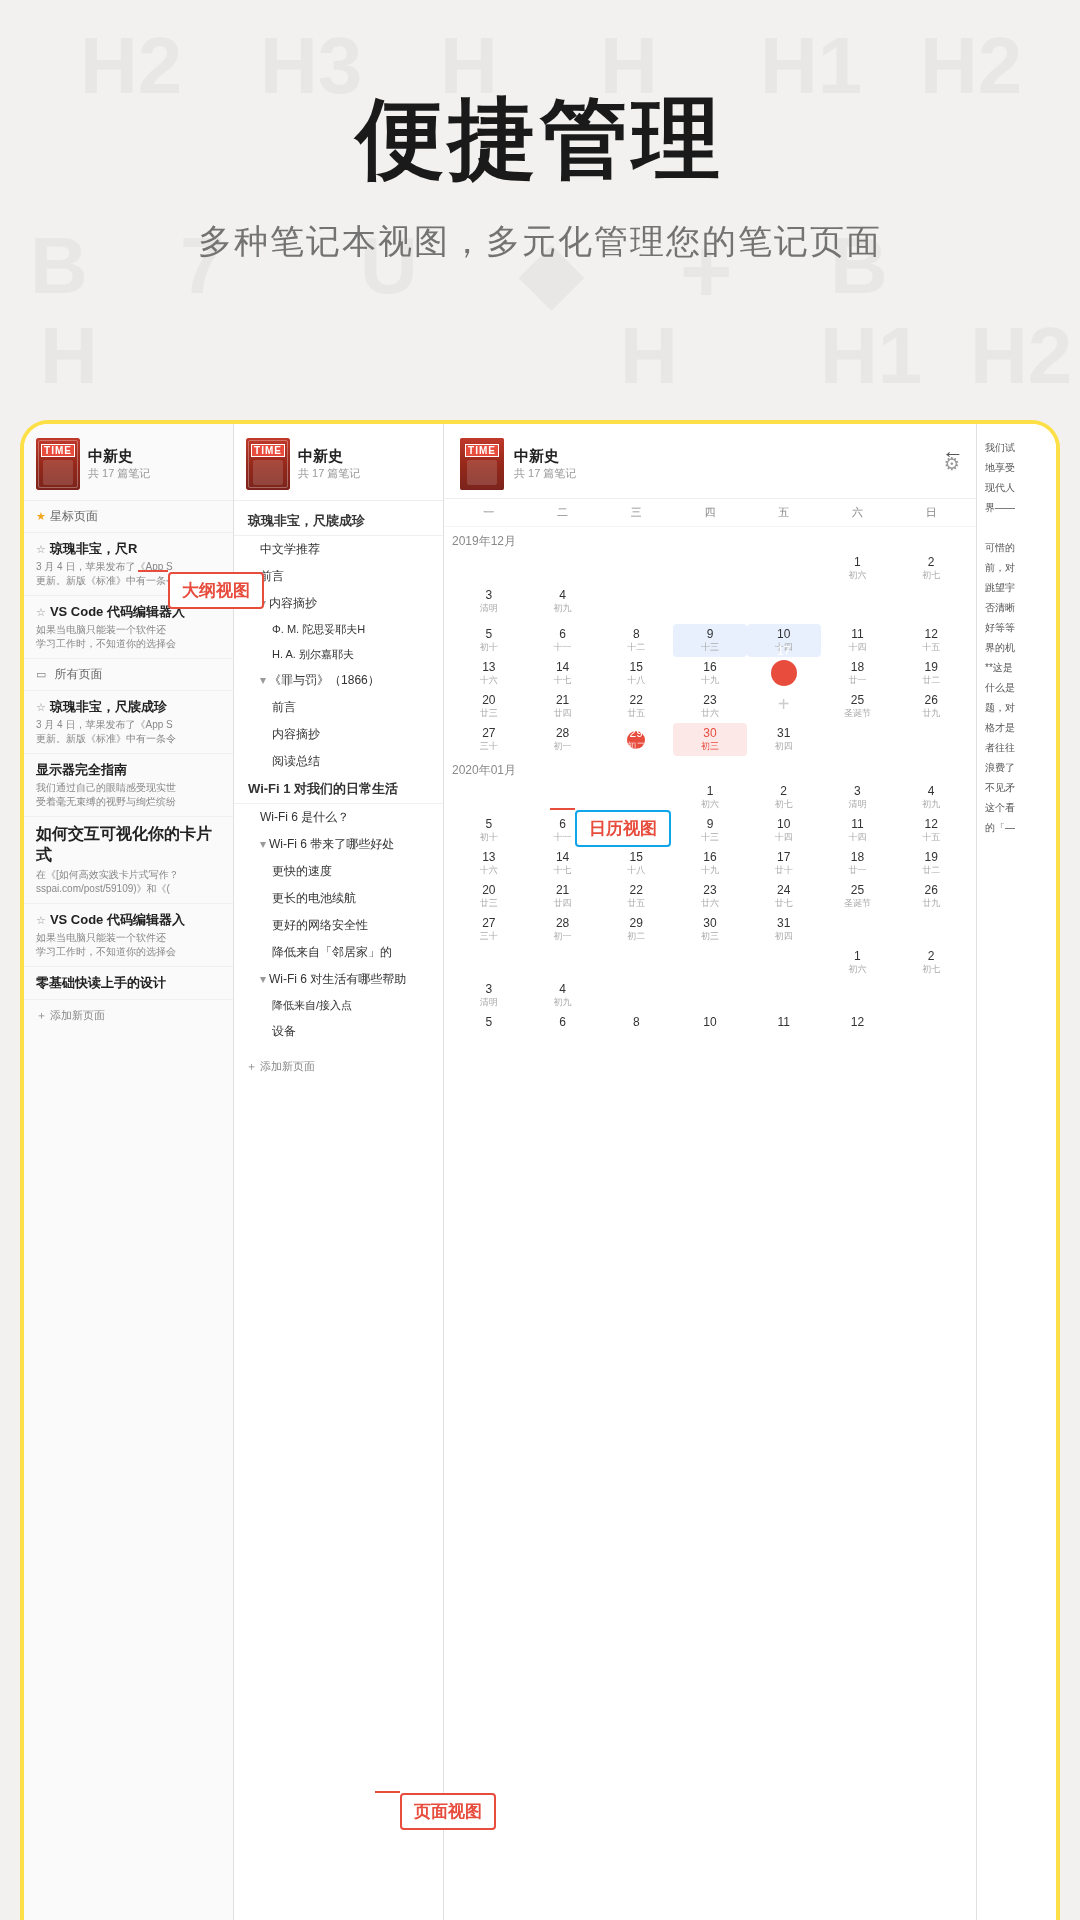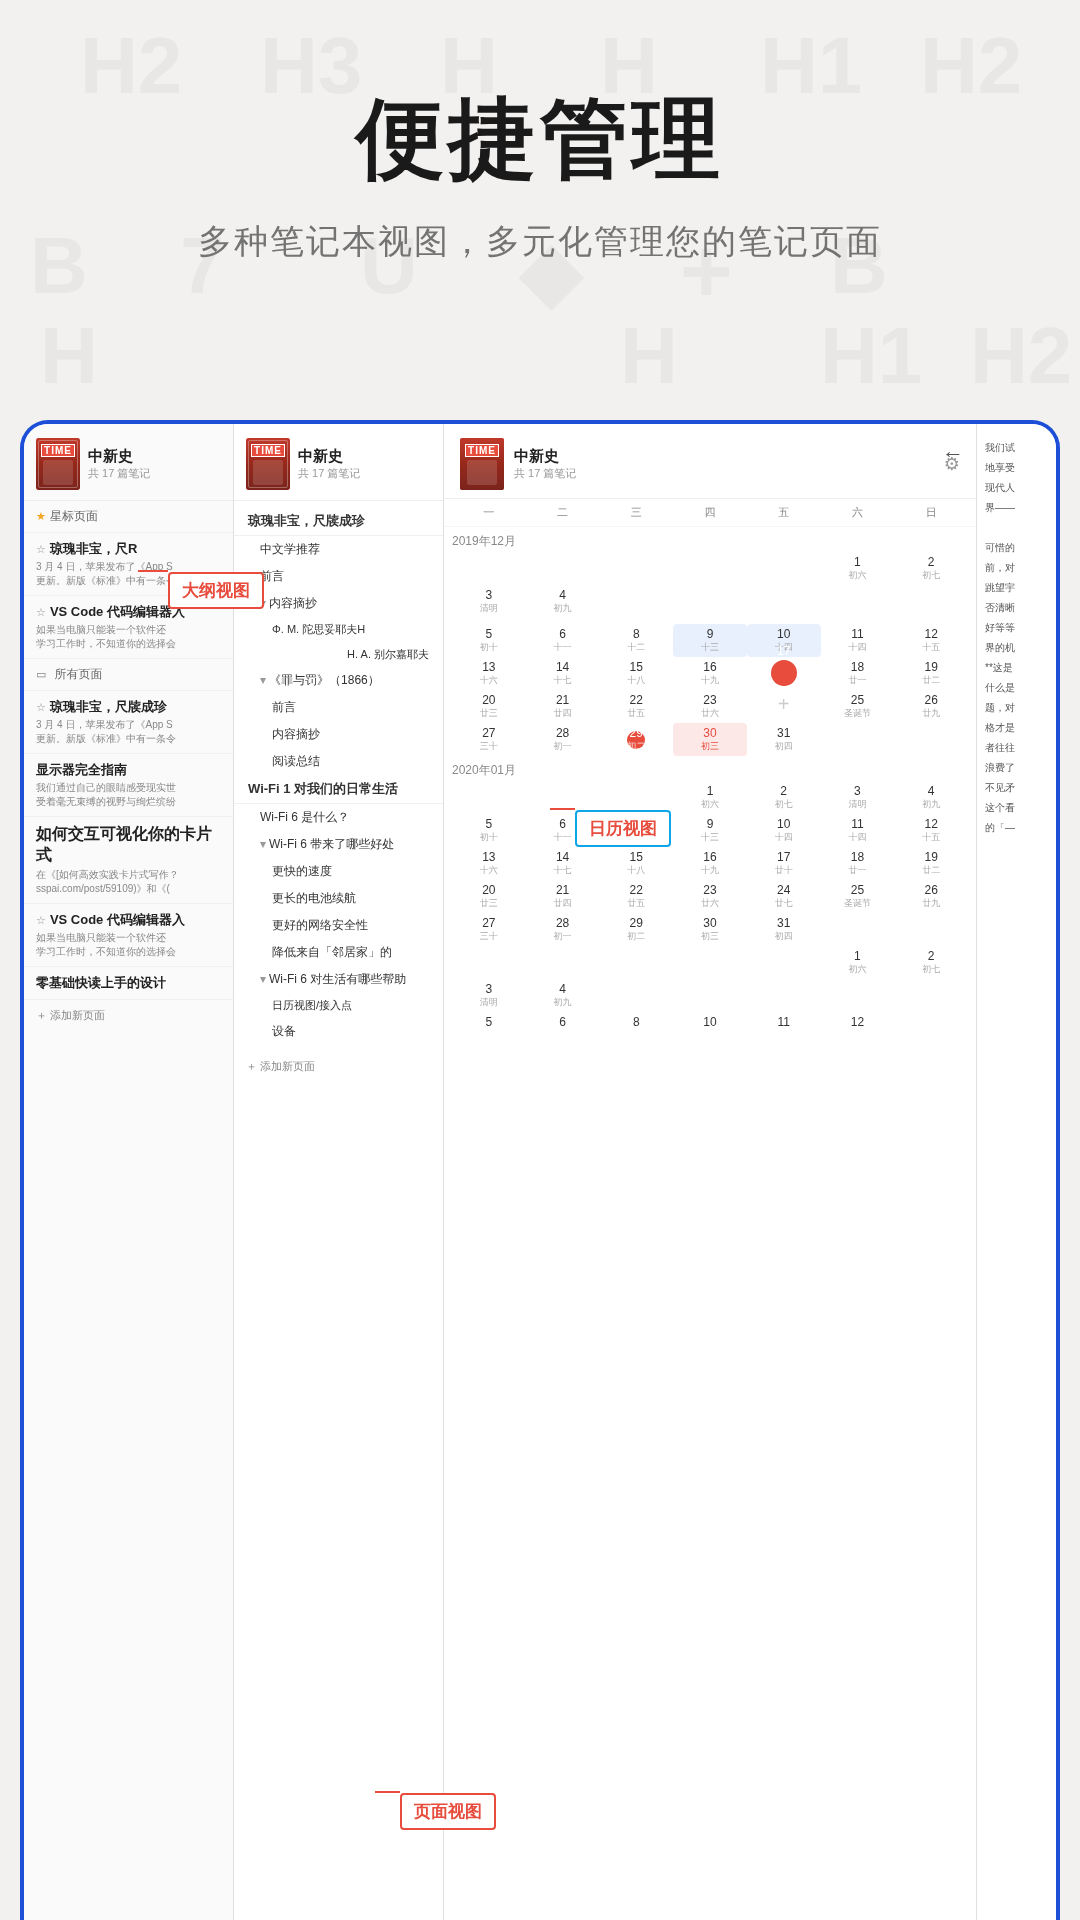--- a/index.html
+++ b/index.html
@@ -59,21 +59,21 @@
       z-index: 2;
     }
 
     
     .tablet-frame {
       position: absolute;
       top: 0;
       left: 20px;
       right: 20px;
       bottom: 0;
-      background: #1d4ed8;
+      background: #fde047;
       border-radius: 28px 28px 0 0;
       overflow: hidden;
     }
 
     .tablet-inner {
       position: absolute;
       top: 4px;
       left: 4px;
       right: 4px;
       bottom: 0;
@@ -439,34 +439,34 @@
             <div class="panel-book-title">中新史</div>
             <div class="panel-book-count">共 17 篇笔记</div>
           </div>
         </div>
         <div style="padding:6px 0;">
           <div class="outline-book-title">琼瑰非宝，尺牍成珍</div>
           <div class="outline-item outline-item-indent1">中文学推荐</div>
           <div class="outline-item outline-item-indent1">前言</div>
           <div class="outline-item outline-item-indent1"><span class="outline-toggle">▾</span>内容摘抄</div>
           <div class="outline-item outline-item-indent2" style="font-size:11px;">Φ. M. 陀思妥耶夫H</div>
-          <div class="outline-item outline-item-indent2" style="font-size:11px;text-align:right;">H. A. 别尔嘉耶夫</div>
+          <div class="outline-item outline-item-indent2" style="font-size:11px;">H. A. 别尔嘉耶夫</div>
           <div class="outline-item outline-item-indent1"><span class="outline-toggle">▾</span>《罪与罚》（1866）</div>
           <div class="outline-item outline-item-indent2">前言</div>
           <div class="outline-item outline-item-indent2">内容摘抄</div>
           <div class="outline-item outline-item-indent2">阅读总结</div>
           <div class="outline-book-title">Wi-Fi 1 对我们的日常生活</div>
           <div class="outline-item outline-item-indent1">Wi-Fi 6 是什么？</div>
           <div class="outline-item outline-item-indent1"><span class="outline-toggle">▾</span>Wi-Fi 6 带来了哪些好处</div>
           <div class="outline-item outline-item-indent2">更快的速度</div>
           <div class="outline-item outline-item-indent2">更长的电池续航</div>
           <div class="outline-item outline-item-indent2">更好的网络安全性</div>
           <div class="outline-item outline-item-indent2" style="font-size:12px;">降低来自「邻居家」的</div>
           <div class="outline-item outline-item-indent1"><span class="outline-toggle">▾</span>Wi-Fi 6 对生活有哪些帮助</div>
-          <div class="outline-item outline-item-indent2" style="font-size:11px;">日历视图/接入点</div>
+          <div class="outline-item outline-item-indent2" style="font-size:11px;">降低来自/接入点</div>
           <div class="outline-item outline-item-indent2">设备</div>
         </div>
         <div class="add-page">
           <span>＋ 添加新页面</span>
         </div>
       </div>
 
       <div class="panel-right">
 
         <div style="position:absolute;top:14px;right:12px;font-size:22px;color:#555;">←</div>

